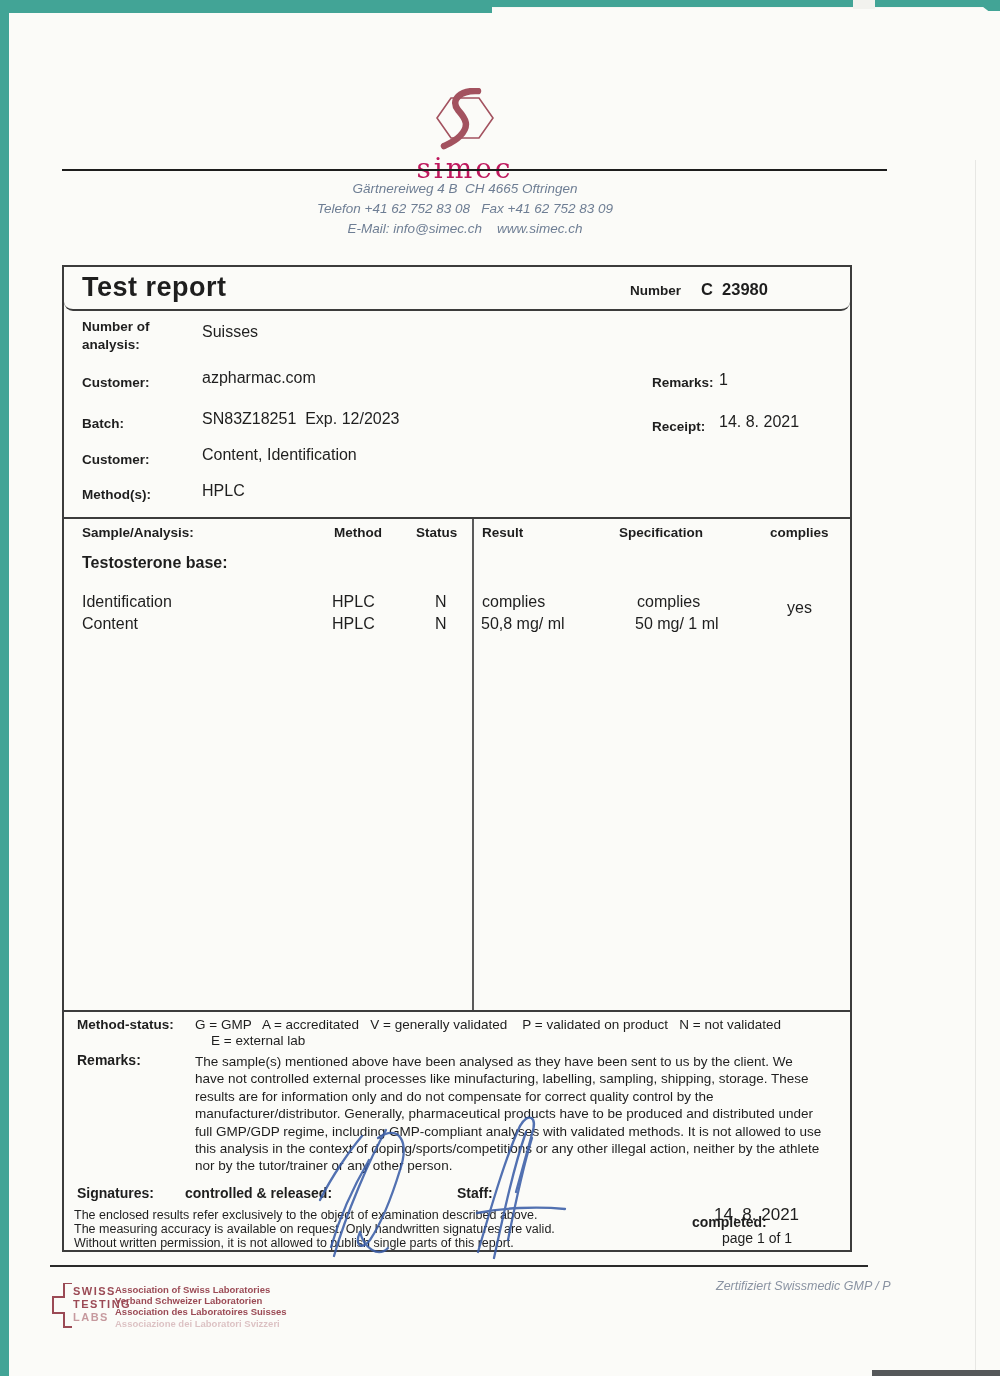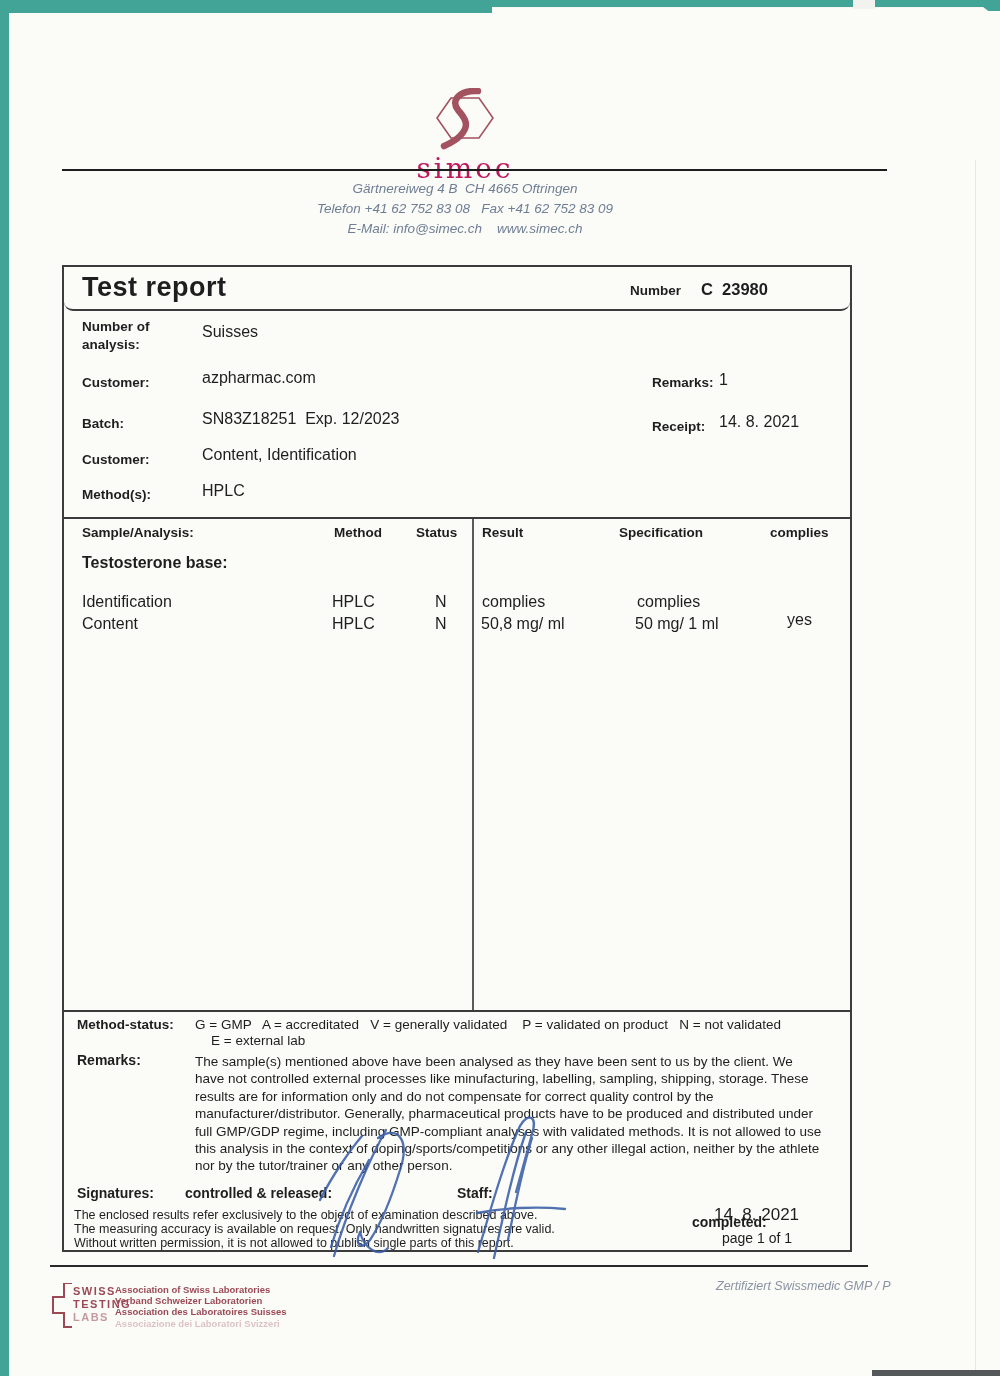--- a/index.html
+++ b/index.html
@@ -137,21 +137,21 @@
   <div class="th" style="left:555px;top:258px;">Specification</div>
   <div class="th" style="left:706px;top:258px;">complies</div>
 
   <div class="td group" style="left:18px;top:287px;">Testosterone base:</div>
 
   <div class="td" style="left:18px;top:326px;">Identification</div>
   <div class="td" style="left:268px;top:326px;">HPLC</div>
   <div class="td" style="left:371px;top:326px;">N</div>
   <div class="td" style="left:418px;top:326px;">complies</div>
   <div class="td" style="left:573px;top:326px;">complies</div>
-  <div class="td" style="left:723px;top:344px;">yes</div>
+  <div class="td" style="left:723px;top:332px;">yes</div>
 
   <div class="td" style="left:18px;top:348px;">Content</div>
   <div class="td" style="left:268px;top:348px;">HPLC</div>
   <div class="td" style="left:371px;top:348px;">N</div>
   <div class="td" style="left:417px;top:348px;">50,8 mg/ ml</div>
   <div class="td" style="left:571px;top:348px;">50 mg/ 1 ml</div>
   <div class="td" style="left:723px;top:348px;"></div>
 
   <div class="ms-label">Method-status:</div>
   <div class="ms-l1">G = GMP   A = accreditated   V = generally validated    P = validated on product   N = not validated</div>

